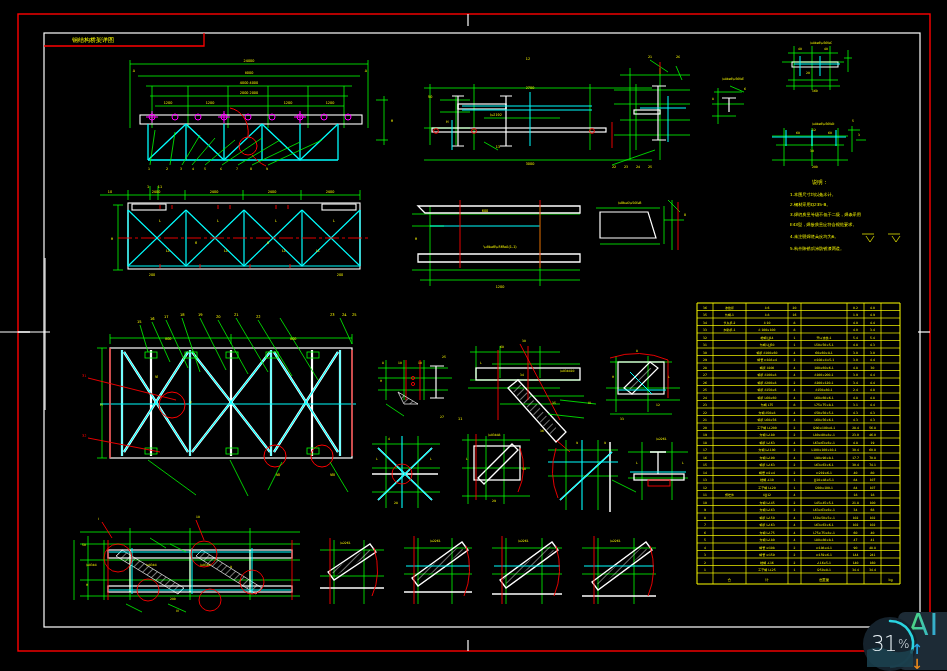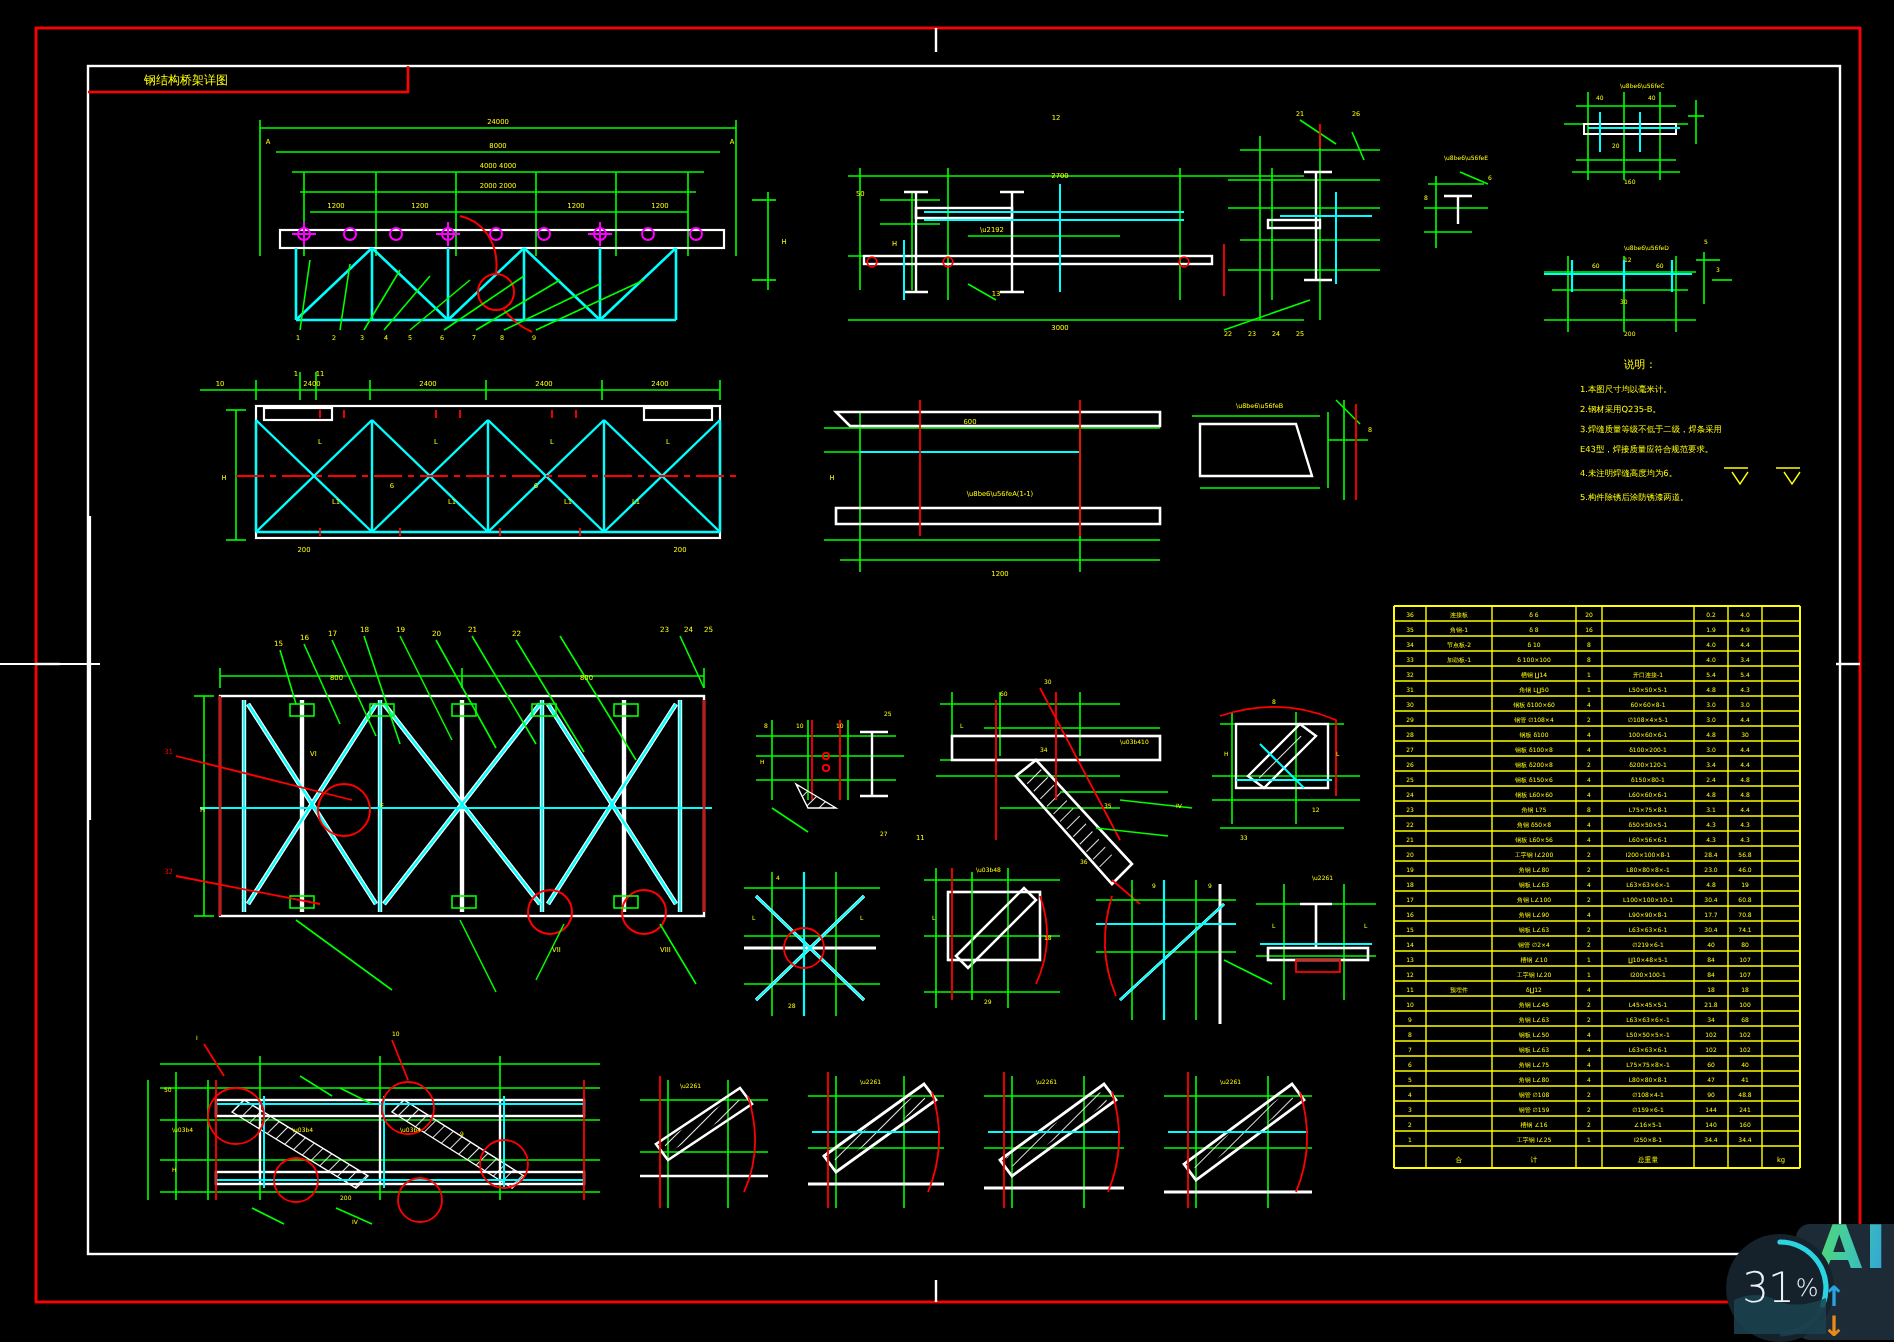--- a/index.html
+++ b/index.html
@@ -4,21 +4,21 @@
 <style>
   html,body{margin:0;padding:0;background:#000;}
   body{width:947px;height:671px;overflow:hidden;position:relative;
        font-family:"DejaVu Sans","Liberation Sans",sans-serif;}
   #stage{position:absolute;inset:0;width:947px;height:671px;background:#000;}
   svg.layer{position:absolute;left:0;top:0;width:947px;height:671px;overflow:visible;}
   
   #cad-widget{position:absolute;left:862px;top:604px;width:85px;height:67px;}
   .wdg-panel{position:absolute;left:36px;top:8px;width:60px;height:58px;
              background:#1d2b36;border-radius:7px;}
-  .wdg-ai{position:absolute;left:46px;top:6px;font-size:30px;font-weight:bold;
+  .wdg-ai{position:absolute;left:46px;top:6px;font-size:30px;font-weight:normal;
           letter-spacing:1px;line-height:1;
           background:linear-gradient(100deg,#53d96a 0%,#41c9a8 45%,#2f9fe0 100%);
           -webkit-background-clip:text;background-clip:text;color:transparent;}
   .wdg-arrows{position:absolute;left:44px;top:38px;width:22px;height:30px;}
   .wdg-arr{position:absolute;left:0;width:22px;height:14px;text-align:center;
            font-size:14px;line-height:14px;font-weight:bold;}
   .wdg-up{top:0;color:#2aa3e0;}
   .wdg-dn{top:15px;color:#e8891c;}
   .wdg-circ{position:absolute;left:0;top:12px;width:56px;height:56px;}
   .wdg-pct{position:absolute;left:0;top:12px;width:56px;height:56px;

